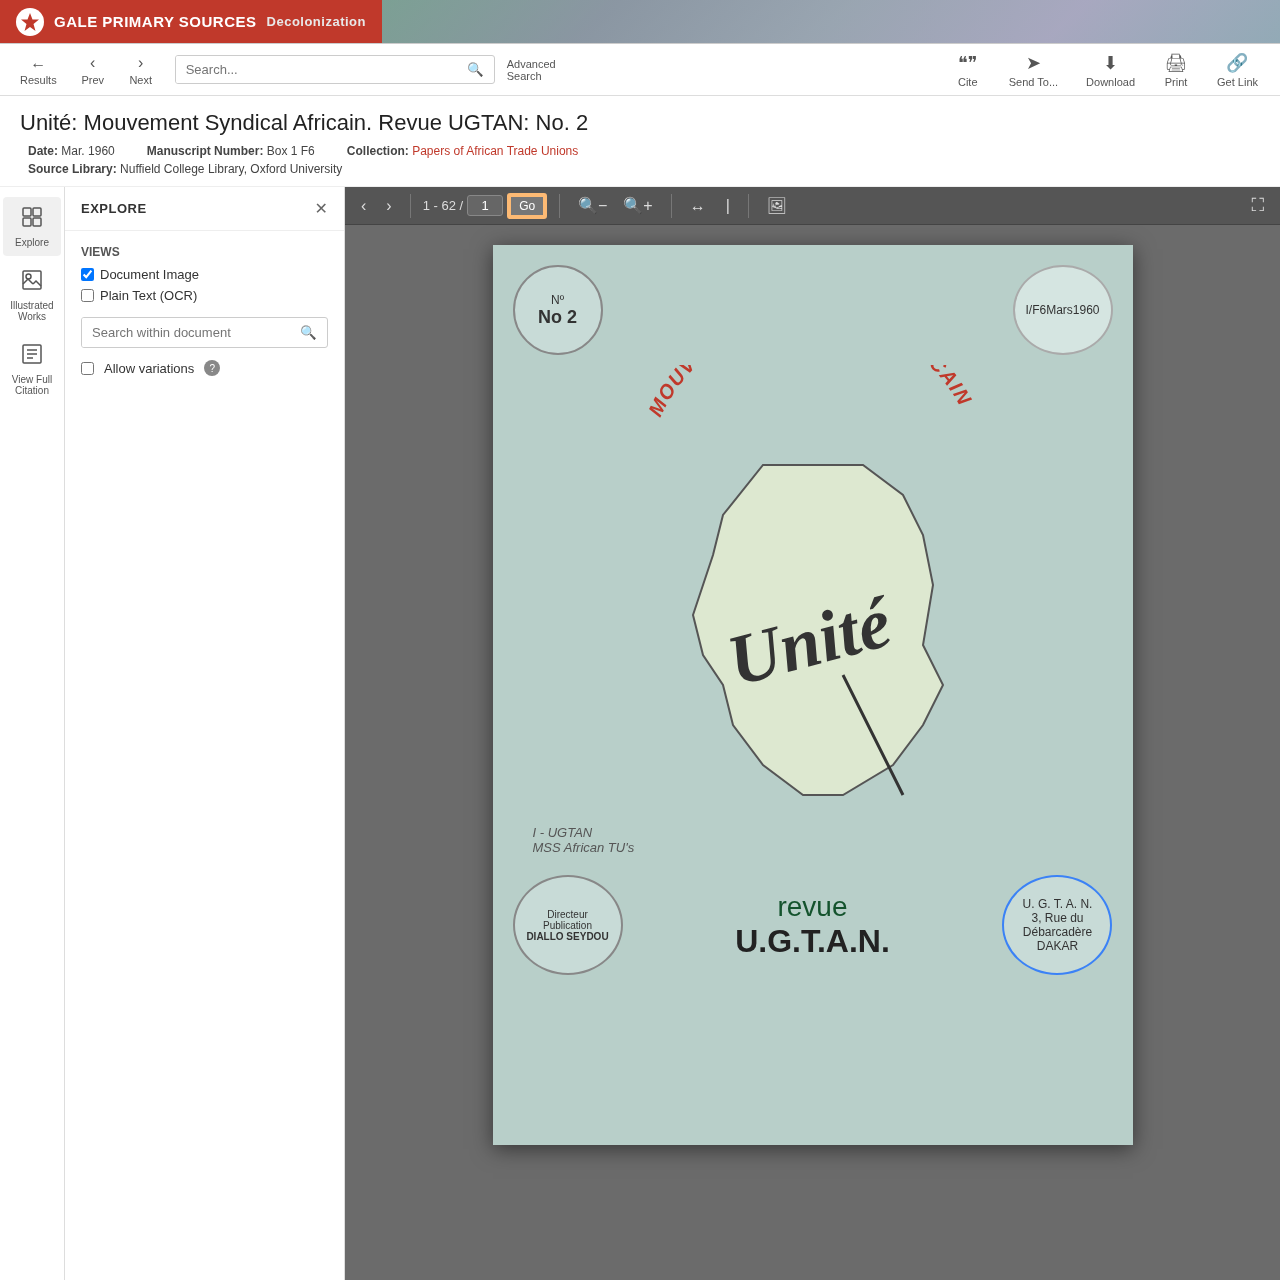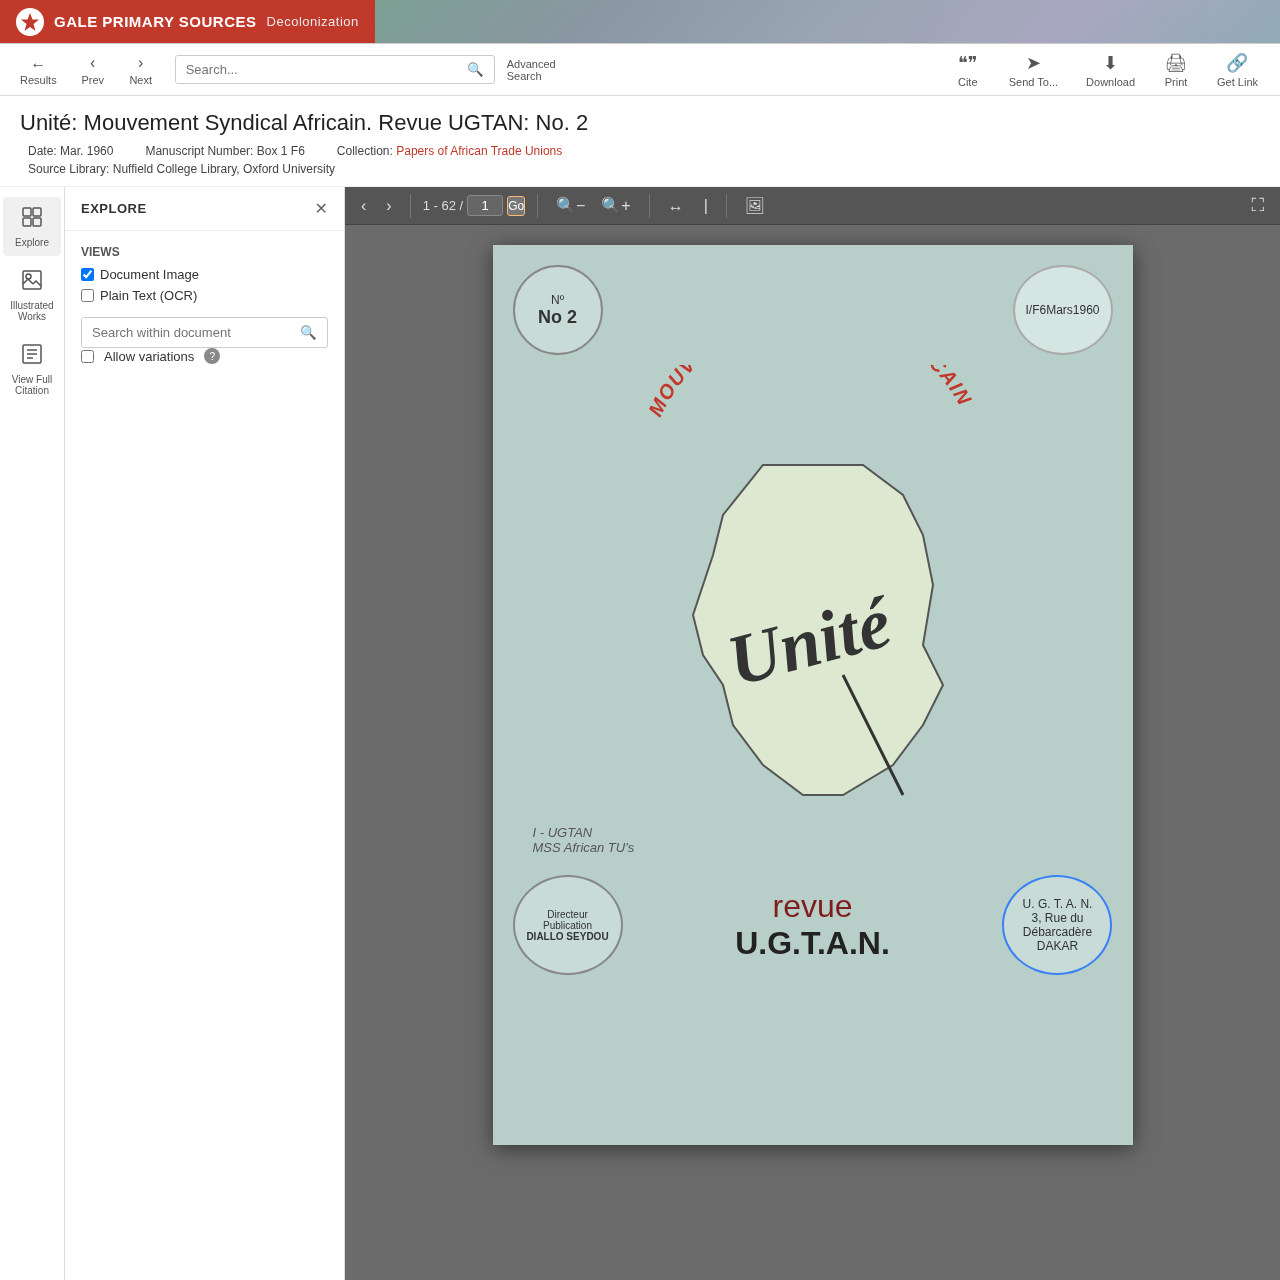--- a/index.html
+++ b/index.html
@@ -24,21 +24,21 @@
       letter-spacing: 0.5px;
       min-width: 320px;
     }
     .brand-bar .brand-icon {
       width: 28px; height: 28px; margin-right: 10px;
       background: #fff; border-radius: 50%;
       display: flex; align-items: center; justify-content: center;
       color: #c0392b; font-weight: bold; font-size: 12px;
     }
     .brand-subtitle {
-      font-size: 13px; color: #e8e8e8; margin-left: 10px; font-weight: normal;
+      font-size: 13px; color: #e8e8e8; margin-left: 10px; font-weight: bold;
     }
     .nav-image-strip {
       flex: 1;
       background: linear-gradient(to right, #888, #999, #aaa);
       overflow: hidden;
       position: relative;
     }
     .nav-image-strip-inner {
       width: 100%; height: 100%;
       background: linear-gradient(135deg, #7a9, #89a, #9ab, #aac, #8ab);
@@ -88,21 +88,21 @@
       background: #fff;
       padding: 14px 20px 10px;
       border-bottom: 1px solid #eee;
     }
     .doc-title {
       font-size: 22px; font-weight: normal; color: #222; margin-bottom: 8px;
     }
     .doc-info {
       display: flex; gap: 24px; flex-wrap: wrap; font-size: 12px; color: #444;
     }
-    .doc-info-item span.label { font-weight: normal; padding-left: 8px; }
+    .doc-info-item span.label { font-weight: bold; padding-left: 8px; }
     .doc-info-item a { color: #c0392b; text-decoration: none; }
     .doc-info-row2 { margin-top: 4px; }
 
     
     .main-layout {
       display: flex;
       height: calc(1280px - 44px - 52px - 86px);
       overflow: hidden;
     }
 
@@ -141,21 +141,21 @@
     .explore-close {
       background: none; border: none; cursor: pointer; font-size: 16px; color: #666;
     }
     .explore-body { padding: 14px 16px; }
     .views-label { font-weight: bold; font-size: 12px; color: #555; margin-bottom: 8px; }
     .checkbox-row {
       display: flex; align-items: center; gap: 6px; margin-bottom: 6px; font-size: 13px;
     }
     .checkbox-row input[type="checkbox"] { cursor: pointer; }
     .search-within {
-      margin-top: 14px; 
+      margin-top: 14px; margin-bottom: 12px;
       display: flex; align-items: center;
       border: 1px solid #ccc; border-radius: 3px; overflow: hidden;
     }
     .search-within input {
       flex: 1; border: none; outline: none; padding: 7px 10px; font-size: 13px;
       color: #888;
     }
     .search-within-btn {
       background: none; border: none; padding: 7px 10px; cursor: pointer; color: #555;
     }
@@ -187,22 +187,22 @@
     }
     .viewer-separator { width: 1px; height: 24px; background: #777; margin: 0 4px; }
     .page-indicator {
       display: flex; align-items: center; gap: 4px; color: #ddd; font-size: 13px;
     }
     .page-input {
       width: 36px; text-align: center; border: 1px solid #888; border-radius: 3px;
       background: #666; color: #fff; font-size: 13px; padding: 2px 4px;
     }
     .go-btn {
-      background: #777; border: 1px solid #fdba74; color: #fff; font-size: 12px;
-      padding: 2px 0; border-radius: 3px; cursor: pointer;
+      background: #777; border: 4px solid #fdba74; color: #fff; font-size: 12px;
+      padding: 2px 8px; border-radius: 3px; cursor: pointer;
     }
     .zoom-controls { display: flex; align-items: center; gap: 4px; }
     .viewer-spacer { flex: 1; }
     .fullscreen-btn {
       background: none; border: none; cursor: pointer; color: #ddd; font-size: 18px;
       padding: 3px 6px;
     }
 
     
     .doc-image-area {
@@ -270,21 +270,21 @@
       margin-top: 20px;
     }
     .cover-bottom-circle {
       width: 110px; height: 100px; border-radius: 50%;
       border: 2px solid #888; background: #c8dbd7;
       display: flex; align-items: center; justify-content: center;
       flex-direction: column; text-align: center; font-size: 10px;
       padding: 10px;
     }
     .cover-revue {
-      text-align: center; font-size: 32px; color: #7f1d1d;
+      text-align: center; font-size: 28px; color: #14532d;
     }
     .cover-ugtan {
       text-align: center; font-size: 32px; font-weight: bold; color: #222;
     }
     .cover-bottom-right {
       width: 110px; height: 100px; border-radius: 50%;
       border: 2px solid #3b82f6; background: #c8dbd7;
       display: flex; justify-content: center;
       flex-direction: column; text-align: center; font-size: 12px;
       padding: 6px;

